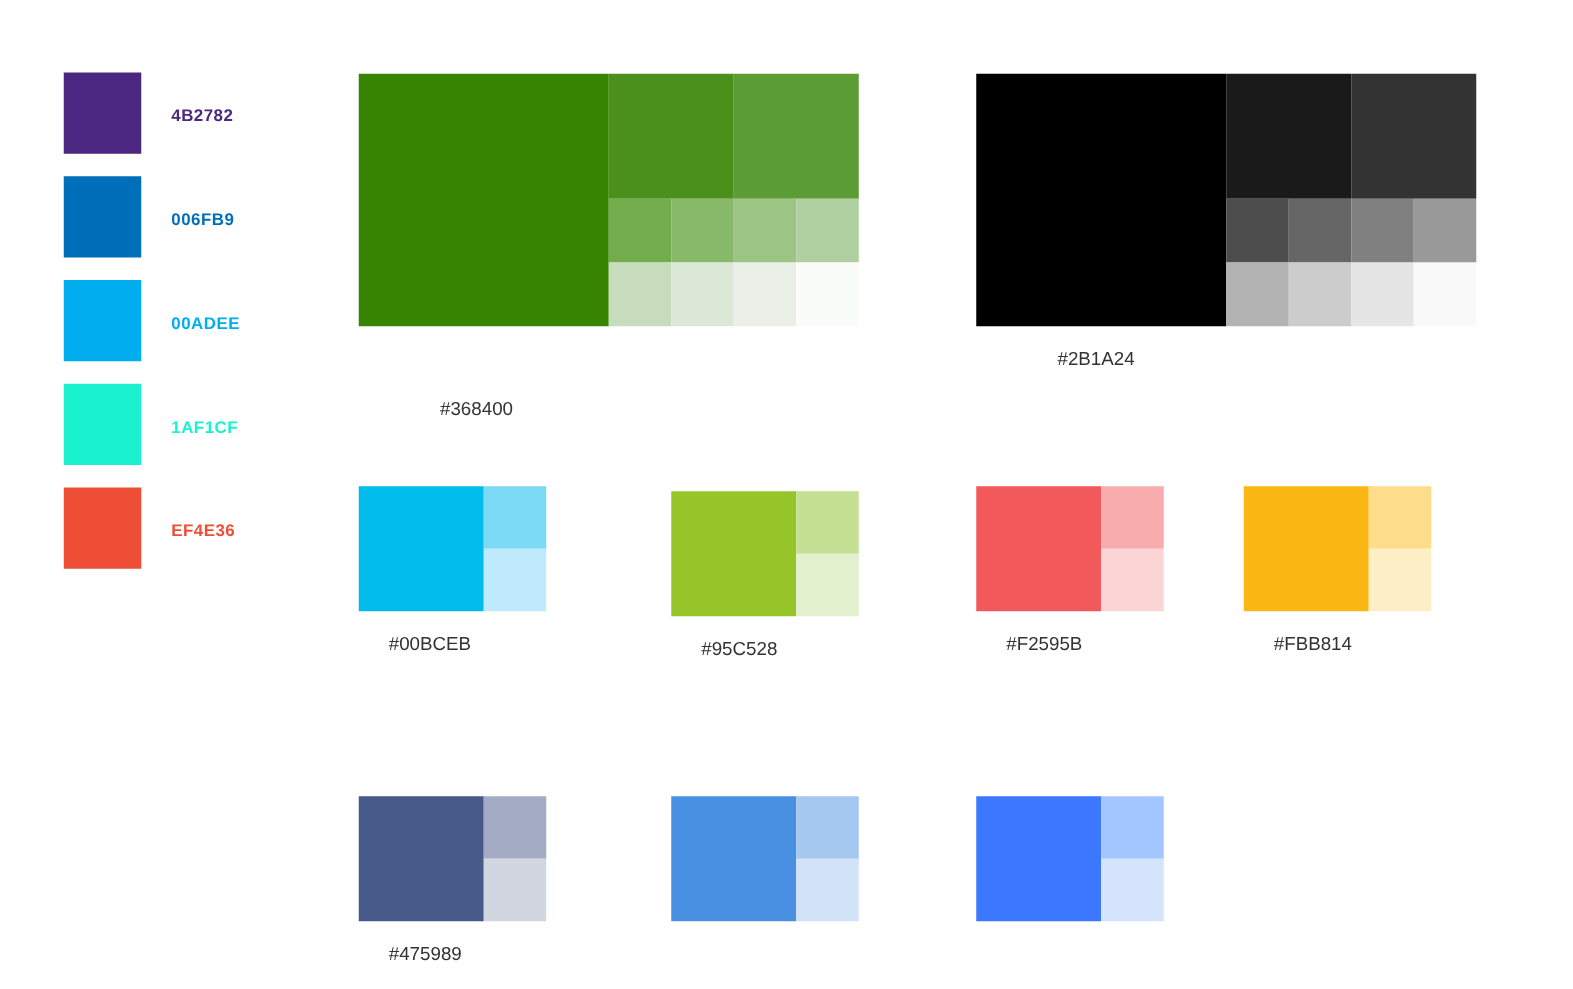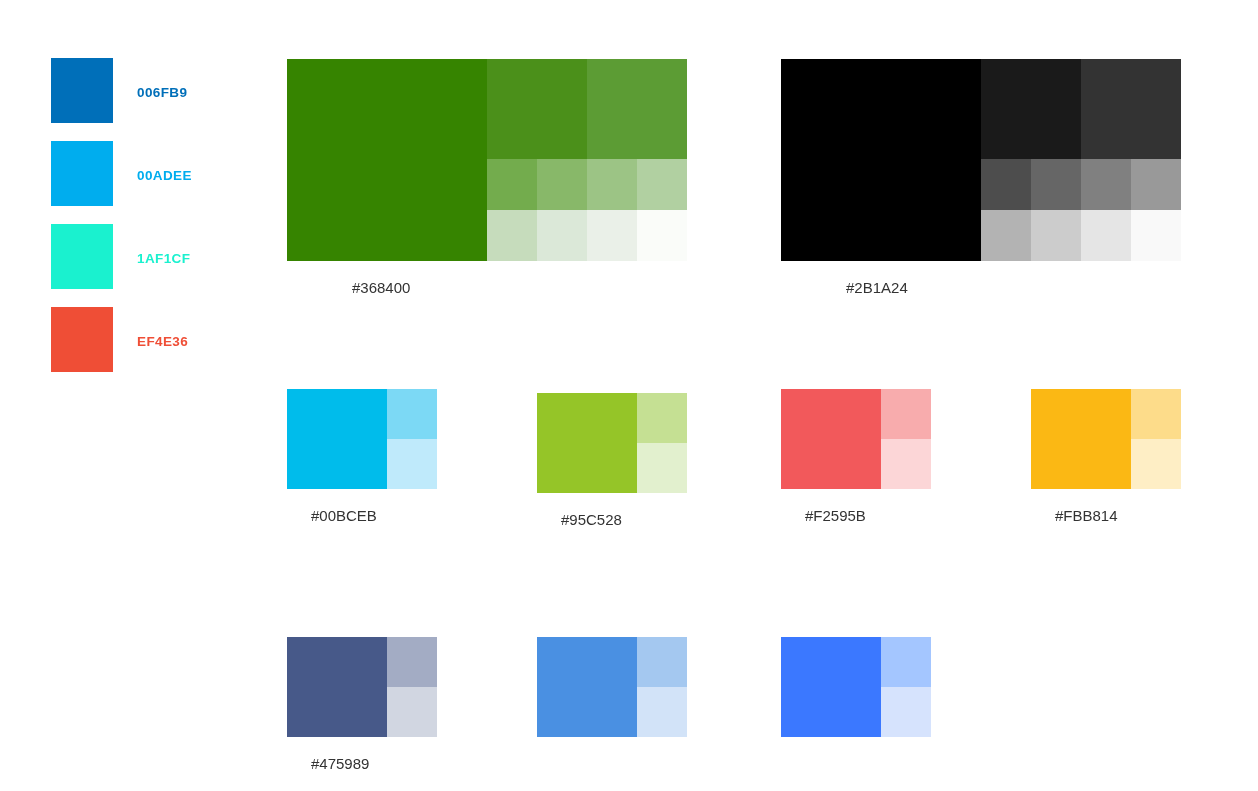--- a/index.html
+++ b/index.html
@@ -87,20 +87,24 @@
   .block-small .base    { left: 0;     top: 0;    width: 100px; height: 100px; }
   .block-small .t-top-0 { left: 100px; top: 0;    width: 50px;  height: 50px; }
   .block-small .t-bot-0 { left: 100px; top: 50px; width: 50px;  height: 50px; }
   .block-small .block-caption { left: 13px; top: 118px; margin-left: 11px; }
 </style>
 </head>
 <body>
 
 <div id="brand-list">
     <div class="brand-row">
+      <div class="brand-swatch" style="background: rgb(75, 39, 130);"></div>
+      <div class="brand-label" style="color: rgb(75, 39, 130);">4B2782</div>
+    </div>
+    <div class="brand-row">
       <div class="brand-swatch" style="background: rgb(0, 111, 185);"></div>
       <div class="brand-label" style="color: rgb(0, 111, 185);">006FB9</div>
     </div>
     <div class="brand-row">
       <div class="brand-swatch" style="background: rgb(0, 173, 238);"></div>
       <div class="brand-label" style="color: rgb(0, 173, 238);">00ADEE</div>
     </div>
     <div class="brand-row">
       <div class="brand-swatch" style="background: rgb(26, 241, 207);"></div>
       <div class="brand-label" style="color: rgb(26, 241, 207);">1AF1CF</div>
@@ -119,21 +123,21 @@
         <div class="cell t-top-1" style="background: rgb(92, 156, 52);"></div>
         <div class="cell t-mid-0" style="background: rgb(115, 172, 77);"></div>
         <div class="cell t-mid-1" style="background: rgb(136, 184, 105);"></div>
         <div class="cell t-mid-2" style="background: rgb(156, 196, 133);"></div>
         <div class="cell t-mid-3" style="background: rgb(177, 208, 161);"></div>
         <div class="cell t-bot-0" style="background: rgb(198, 220, 188);"></div>
         <div class="cell t-bot-1" style="background: rgb(219, 232, 216);"></div>
         <div class="cell t-bot-2" style="background: rgb(234, 240, 232);"></div>
         <div class="cell t-bot-3" style="background: rgb(250, 252, 249);"></div>
       </div>
-      <div class="block-caption" style="color: rgb(51, 51, 51);">#368400</div>
+      <div class="block-caption" style="color: rgb(51, 51, 51); margin-top: 40px;">#368400</div>
     </div>
     <div class="block block-large" style="left: 494px; top: 0px; text-decoration: underline;">
       <div class="block-grid">
         <div class="cell base" style="background: rgb(0, 0, 0);"></div>
         <div class="cell t-top-0" style="background: rgb(26, 26, 26);"></div>
         <div class="cell t-top-1" style="background: rgb(51, 51, 51);"></div>
         <div class="cell t-mid-0" style="background: rgb(77, 77, 77);"></div>
         <div class="cell t-mid-1" style="background: rgb(102, 102, 102);"></div>
         <div class="cell t-mid-2" style="background: rgb(128, 128, 128);"></div>
         <div class="cell t-mid-3" style="background: rgb(153, 153, 153);"></div>
@@ -161,21 +165,21 @@
       <div class="block-caption" style="color: rgb(51, 51, 51);">#95C528</div>
     </div>
     <div class="block block-small" style="left: 494px; top: 330px;">
       <div class="block-grid">
         <div class="cell base" style="background: rgb(242, 89, 91);"></div>
         <div class="cell t-top-0" style="background: rgb(248, 172, 173);"></div>
         <div class="cell t-bot-0" style="background: rgb(252, 214, 215);"></div>
       </div>
       <div class="block-caption" style="color: rgb(51, 51, 51);">#F2595B</div>
     </div>
-    <div class="block block-small" style="left: 744px; top: 330px;">
+    <div class="block block-small" style="left: 708px; top: 330px;">
       <div class="block-grid">
         <div class="cell base" style="background: rgb(251, 184, 20);"></div>
         <div class="cell t-top-0" style="background: rgb(253, 220, 138);"></div>
         <div class="cell t-bot-0" style="background: rgb(254, 238, 197);"></div>
       </div>
       <div class="block-caption" style="color: rgb(51, 51, 51);">#FBB814</div>
     </div>
     <div class="block block-small" style="left: 0px; top: 578px;">
       <div class="block-grid">
         <div class="cell base" style="background: rgb(71, 89, 137);"></div>

